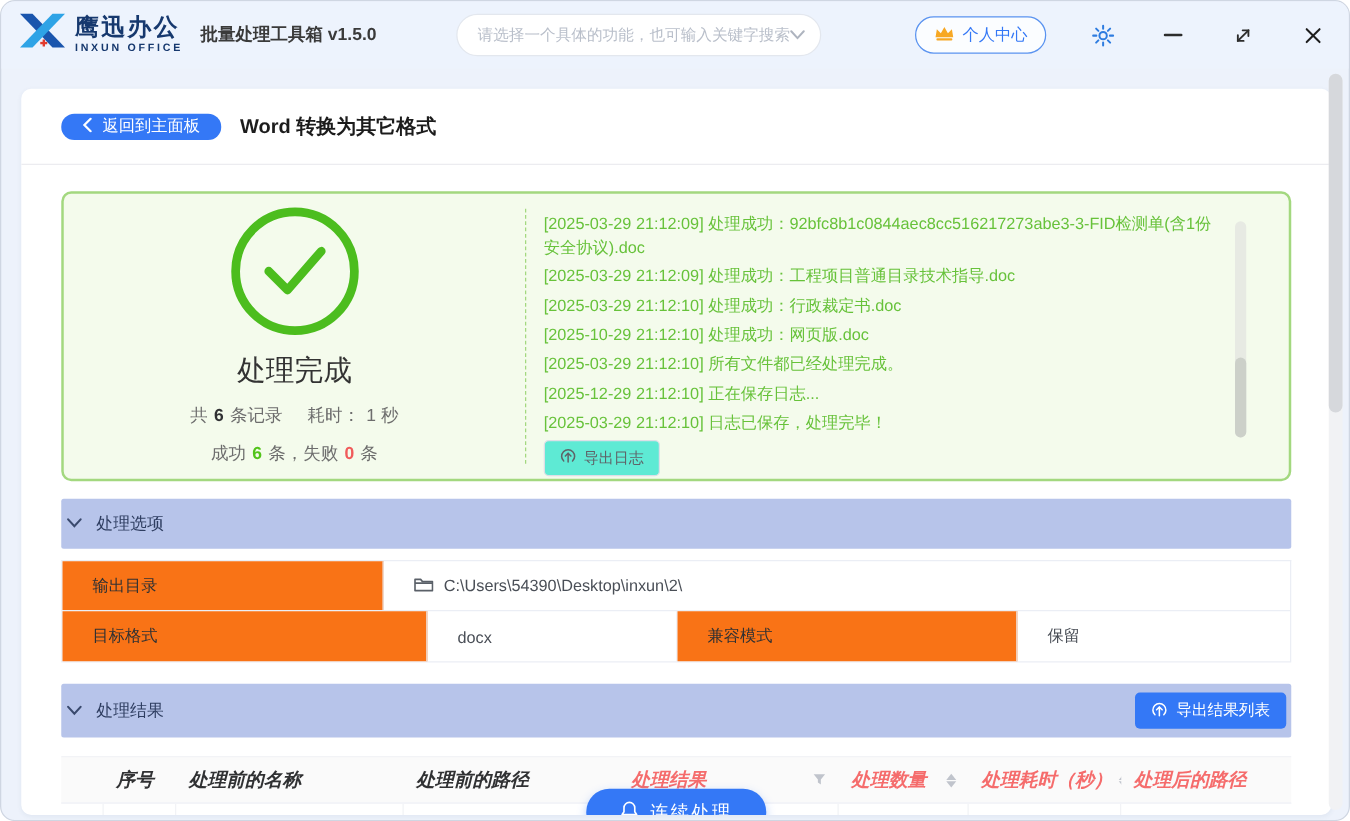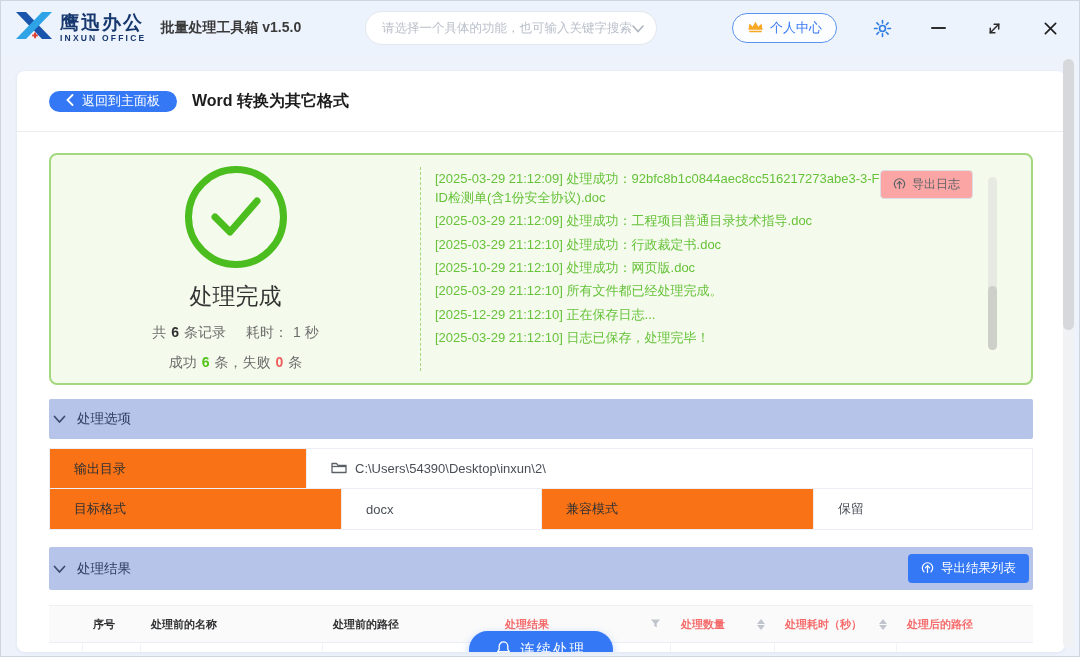--- a/index.html
+++ b/index.html
@@ -1,17 +1,17 @@
 <!DOCTYPE html>
 <html><head>
 <meta charset="utf-8">
 <style>
   * { box-sizing: border-box; margin: 0; padding: 0; }
   html,body { width:1080px; height:657px; background:#fff; font-family:"Liberation Sans","DejaVu Sans",sans-serif; }
-  .window { position:relative; width:1080px; height:657px; border:1px solid #cfd6e2; border-radius:0; overflow:hidden; background:#edf2fb; }
+  .window { position:relative; width:1080px; height:657px; border:1px solid #cfd6e2; border-radius:12px; overflow:hidden; background:#edf2fb; }
 
   
   .titlebar { position:relative; height:54px; display:flex; align-items:center; padding:0 18px 0 14px; background:#edf3fd; }
   .logo { display:flex; align-items:center; gap:7px; }
   .brandtext { display:flex; flex-direction:column; line-height:1; }
   .brand-cn { font-size:19px; font-weight:bold; color:#16386e; letter-spacing:2px; }
   .brand-en { font-size:8.5px; font-weight:bold; color:#16386e; letter-spacing:2.2px; margin-top:2px; }
   .app-title { margin-left:14px; font-size:14px; font-weight:700; color:#3a3a3a; }
   .searchbox { position:absolute; left:364px; top:10px; width:292px; height:34px; background:#fff; border:1px solid #e3e7ee; border-radius:17px; display:flex; align-items:center; padding:0 12px 0 16px; }
   .searchbox input { flex:1; border:none; outline:none; font-size:12.5px; color:#555; background:transparent; }
@@ -32,24 +32,24 @@
   
   .summary { margin-top:21px; height:232px; background:#f4fbec; border:2px solid #a3d87f; border-radius:8px; display:flex; }
   .sum-left { width:369px; display:flex; flex-direction:column; align-items:center; justify-content:center; }
   .check-circle { width:102px; height:102px; border:7px solid #4cbd1e; border-radius:50%; display:flex; align-items:center; justify-content:center; }
   .sum-title { margin-top:13px; font-size:23px; font-weight:500; color:#333; }
   .sum-line { margin-top:12px; font-size:14px; color:#6d6d6d; display:flex; gap:5px; align-items:baseline; }
   .num-dark { font-weight:bold; color:#303133; }
   .num-green { font-weight:bold; color:#52c41a; }
   .num-red { font-weight:bold; color:#f05b5b; }
   .sum-divider { border-left:1px dashed #a3d87f; margin:12px 0; }
-  .sum-right { flex:1; position:relative; padding:15px 58px 12px 14px; display:flex; flex-direction:row; }
+  .sum-right { flex:1; position:relative; padding:15px 58px 12px 14px; display:flex; flex-direction:column; }
   .loglist { flex:1; }
   .logline { font-size:13px; color:#67c23a; line-height:1.45; margin-bottom:4.5px; word-break:break-all; }
-  .export-log { align-self:flex-start; display:flex; align-items:flex-end; gap:6px; padding:5px 12px; background:#fca5a5; border:1px solid #dcdfe6; border-radius:4px; font-size:12px; color:#5f6368; cursor:pointer; }
+  .export-log { align-self:flex-start; display:flex; align-items:flex-start; gap:6px; padding:5px 12px; background:#5eead4; border:1px solid #dcdfe6; border-radius:4px; font-size:12px; color:#5f6368; cursor:pointer; }
   .log-scroll { position:absolute; right:34px; top:22px; bottom:33px; width:9px; border-radius:5px; background:#e7eae3; }
   .log-thumb { position:absolute; bottom:0; width:9px; height:37%; border-radius:5px; background:#ccd0c9; }
 
   
   .band { margin-top:14px; height:40px; background:#b7c4ea; border-radius:2px; display:flex; align-items:center; padding:0 4px; gap:11px; }
   .band-title { font-size:13.5px; font-weight:500; color:#2e3d60; }
   .band.results { margin-top:17px; height:43px; }
   .export-list { margin-left:auto; display:flex; align-items:center; gap:7px; height:29px; padding:0 13px; background:#3478f6; border:none; border-radius:4px; color:#fff; font-size:12.5px; cursor:pointer; }
 
   
@@ -59,21 +59,21 @@
   .opt-row.r2 { grid-template-columns:292px 200px 272px 1fr; height:41px; }
   .opt-cell { display:flex; align-items:center; padding:0 24px; font-size:13px; border-right:1px solid #ebeef5; }
   .opt-cell:last-child { border-right:none; }
   .opt-label { background:#f97316; font-weight:normal; color:#303133; }
   .opt-value { color:#4a4f57; gap:8px; }
 
   
   .res-table { margin-top:15px; border-top:1px solid #eef0f4; }
   .res-head, .res-bodyrow { display:grid; grid-template-columns:34px 58px 182px 172px 176px 104px 122px 1fr; }
   .res-head { height:37px; background:#fafafa; border-bottom:1px solid #ebeef5; }
-  .th { display:flex; align-items:center; gap:5px; padding:0 10px; font-size:11px; font-weight:bold; color:#303133; white-space:nowrap; overflow:hidden; }
+  .th { display:flex; align-items:center; gap:5px; padding:0 10px; font-size:15px; font-weight:bold; color:#303133; white-space:nowrap; overflow:hidden;font-style:italic; }
   .th.red { color:#f56c6c; }
   .res-bodyrow { height:40px; background:#fff; }
   .td { border-right:1px solid #f2f3f6; }
   .sorter { display:flex; flex-direction:column; gap:1px; margin-left:auto; }
   .sorter i { width:0; height:0; border-left:4px solid transparent; border-right:4px solid transparent; display:block; }
   .sorter .up { border-bottom:5px solid #c0c4cc; }
   .sorter .dn { border-top:5px solid #c0c4cc; }
   .funnel { margin-left:auto; }
 
   

